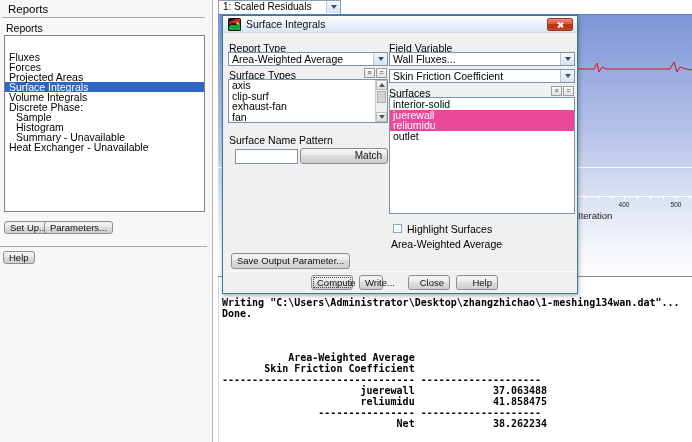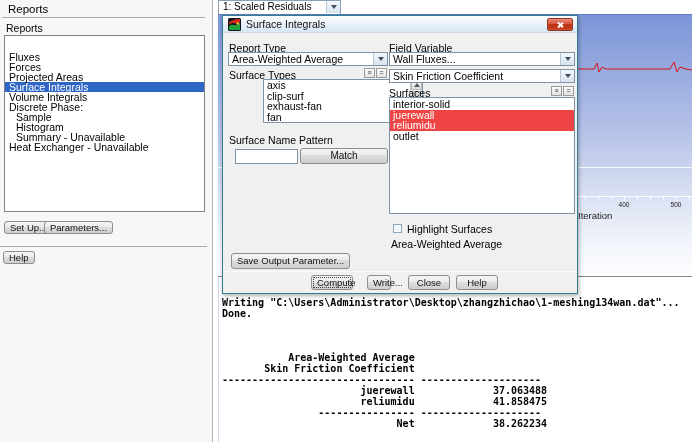--- a/index.html
+++ b/index.html
@@ -10,21 +10,21 @@
   
   .left-panel { position:absolute; left:0; top:0; width:213px; height:442px; background:#f7f7f7; }
   .panel-title { position:absolute; left:8px; top:3px; font-size:11.5px; color:#000; }
   .hr { position:absolute; height:1px; background:#a8a8a8; }
   .panel-label { position:absolute; left:6px; top:22px; font-size:10.5px; color:#000; }
   .reports-list { position:absolute; left:4px; top:35px; width:201px; height:177px; background:#fff; border:1px solid #828282; font-size:10.5px; padding-top:16px; }
   .reports-list .li { height:10px; line-height:10px; padding-left:4px; white-space:nowrap; color:#000; }
   .reports-list .li.indent { padding-left:11px; }
   .reports-list .li.sel { background:#2e66c6; color:#fff; }
 
-  .btn { background:linear-gradient(#f4f4f4,#ececec 45%,#dedede 46%,#cfcfcf); border:1px solid #8e8e8e; border-radius:3px; font-size:9.5px; color:#111; text-align:center; line-height:11px; padding:0 5px; height:13px; display:inline-block; }
+  .btn { background:linear-gradient(#f4f4f4,#ececec 45%,#dedede 46%,#cfcfcf); border:1px solid #8e8e8e; border-radius:3px; font-size:9.5px; color:#111; text-align:right; line-height:11px; padding:0 5px; height:13px; display:inline-block; }
   .btn.focused { outline:1px dotted #444; outline-offset:-3px; }
 
   .setup-btn { position:absolute; left:4px; top:221px; }
   .params-btn { position:absolute; left:44px; top:221px; }
   .help-btn-left { position:absolute; left:3px; top:251px; }
   .v-divider { position:absolute; left:212px; top:0; width:1px; height:442px; background:#b4b4b4; }
 
   
   .plot-combo { position:absolute; left:218px; top:0; width:123px; height:24px; background:#fff; border:1px solid #8ba0b4; font-size:10px; line-height:12px; padding-left:4px; color:#000; }
   .plot-combo .arrow-zone { position:absolute; right:0; top:0; width:14px; height:12px; background:linear-gradient(#f4f8fc,#d7e3f0); border-left:1px solid #b5c8da; }
@@ -54,21 +54,21 @@
   .close-btn { position:absolute; right:4px; top:2px; width:26px; height:13px; background:linear-gradient(#e98571,#d4573d 45%,#bb3214 50%,#c2401f); border:1px solid #953520; border-radius:2px; box-shadow:inset 0 0 1px rgba(255,255,255,.7); }
   .close-x { position:absolute; left:50%; top:50%; width:7px; height:7px; transform:translate(-50%,-50%); }
   .close-x::before,.close-x::after { content:""; position:absolute; left:3px; top:0; width:1.5px; height:7px; background:#fff; }
   .close-x::before { transform:rotate(45deg); } .close-x::after { transform:rotate(-45deg); }
 
   .lbl { position:absolute; font-size:10.5px; color:#000; white-space:nowrap; }
   .combo { position:absolute; height:14px; background:#fff; border:1px solid #7e93a5; font-size:10.5px; line-height:12px; padding-left:3px; color:#000; white-space:nowrap; }
   .combo .arrow-zone { position:absolute; right:0; top:0; width:14px; height:12px; background:linear-gradient(#f4f8fc,#d7e3f0); border-left:1px solid #b5c8da; }
   .listbox { position:absolute; background:#fff; border:1px solid #7e93a5; font-size:10.5px; overflow:hidden; }
   .listbox .li { height:10.5px; line-height:10.5px; padding-left:3px; white-space:nowrap; color:#000; }
-  .listbox .li.sel { background:#ef4444; color:#fff; }
+  .listbox .li.sel { background:#ec4899; color:#fff; }
   .mini-btn { position:absolute; width:11px; height:10px; background:linear-gradient(#fbfbfb,#e3e3e3); border:1px solid #9a9a9a; font-size:7px; line-height:8px; text-align:center; color:#333; }
   .scrollbar { position:absolute; right:0; top:0; width:12px; height:100%; background:#f0f0f0; border-left:1px solid #c9c9c9; }
   .scroll-btn { position:absolute; left:0; width:11px; height:10px; background:linear-gradient(#fafafa,#dcdcdc); border:1px solid #bdbdbd; }
   .tri-up-s { position:absolute; left:50%; top:50%; margin-left:-3px; margin-top:-2px; width:0; height:0; border-left:3px solid transparent; border-right:3px solid transparent; border-bottom:4px solid #555; }
   .tri-down-s { position:absolute; left:50%; top:50%; margin-left:-3px; margin-top:-2px; width:0; height:0; border-left:3px solid transparent; border-right:3px solid transparent; border-top:4px solid #555; }
   .scroll-thumb { position:absolute; left:1px; top:11px; width:9px; height:12px; background:#d4d4d4; border:1px solid #aeaeae; }
   .text-input { position:absolute; background:#fff; border:1px solid #7e93a5; font-size:10.5px; padding-left:3px; color:#000; }
   .checkbox { position:absolute; width:9px; height:9px; background:#f2f7fb; border:1px solid #8ea8bd; }
   .dlg-sep { position:absolute; left:0; right:0; top:255px; height:1px; background:#d9d9d9; border-bottom:1px solid #fbfbfb; }
 </style>
@@ -172,21 +172,21 @@
       <span>Wall Fluxes...</span>
       <span class="arrow-zone">
           <span class="tri-down"></span>
         </span>
     </div>
 
     <div class="lbl" style="left:6px;top:53px;">Surface Types</div>
     <div class="mini-btn" style="left:141px;top:52px;">≡</div>
     <div class="mini-btn" style="left:153px;top:52px;">=</div>
 
-    <div class="listbox" style="left:5px;top:63px;width:160px;height:44px;margin-left:35px;">
+    <div class="listbox" style="left:5px;top:63px;width:160px;height:44px;">
       <div class="li" style="width:145px;">axis</div>
       <div class="li" style="width:145px;">clip-surf</div>
       <div class="li" style="width:145px;">exhaust-fan</div>
       <div class="li" style="width:145px;">fan</div>
       <div class="scrollbar">
         <div class="scroll-btn" style="top:0;">
             <span class="tri-up-s"></span>
           </div>
         <div class="scroll-thumb"></div>
         <div class="scroll-btn" style="bottom:0;">
@@ -220,18 +220,18 @@
     <div class="checkbox" style="left:170px;top:208px;"></div>
     <div class="lbl" style="left:184px;top:207px;">Highlight Surfaces</div>
 
     <div class="lbl" style="left:168px;top:222px;">Area-Weighted Average</div>
 
     <div class="btn" style="position:absolute;left:8px;top:237px;height:16px;line-height:14px;">Save Output Parameter...</div>
 
     <div class="dlg-sep"></div>
 
     <div class="btn focused" style="position:absolute;left:88px;top:259px;width:42px;height:15px;line-height:13px;">Compute</div>
-    <div class="btn" style="position:absolute;left:136px;top:259px;width:24px;height:15px;line-height:13px;margin-left:8px;">Write...</div>
+    <div class="btn" style="position:absolute;left:136px;top:259px;width:24px;height:15px;line-height:13px;">Write...</div>
     <div class="btn" style="position:absolute;left:185px;top:259px;width:42px;height:15px;line-height:13px;">Close</div>
     <div class="btn" style="position:absolute;left:233px;top:259px;width:42px;height:15px;line-height:13px;">Help</div>
   </div>
 
 </div>
 
 </body></html>

